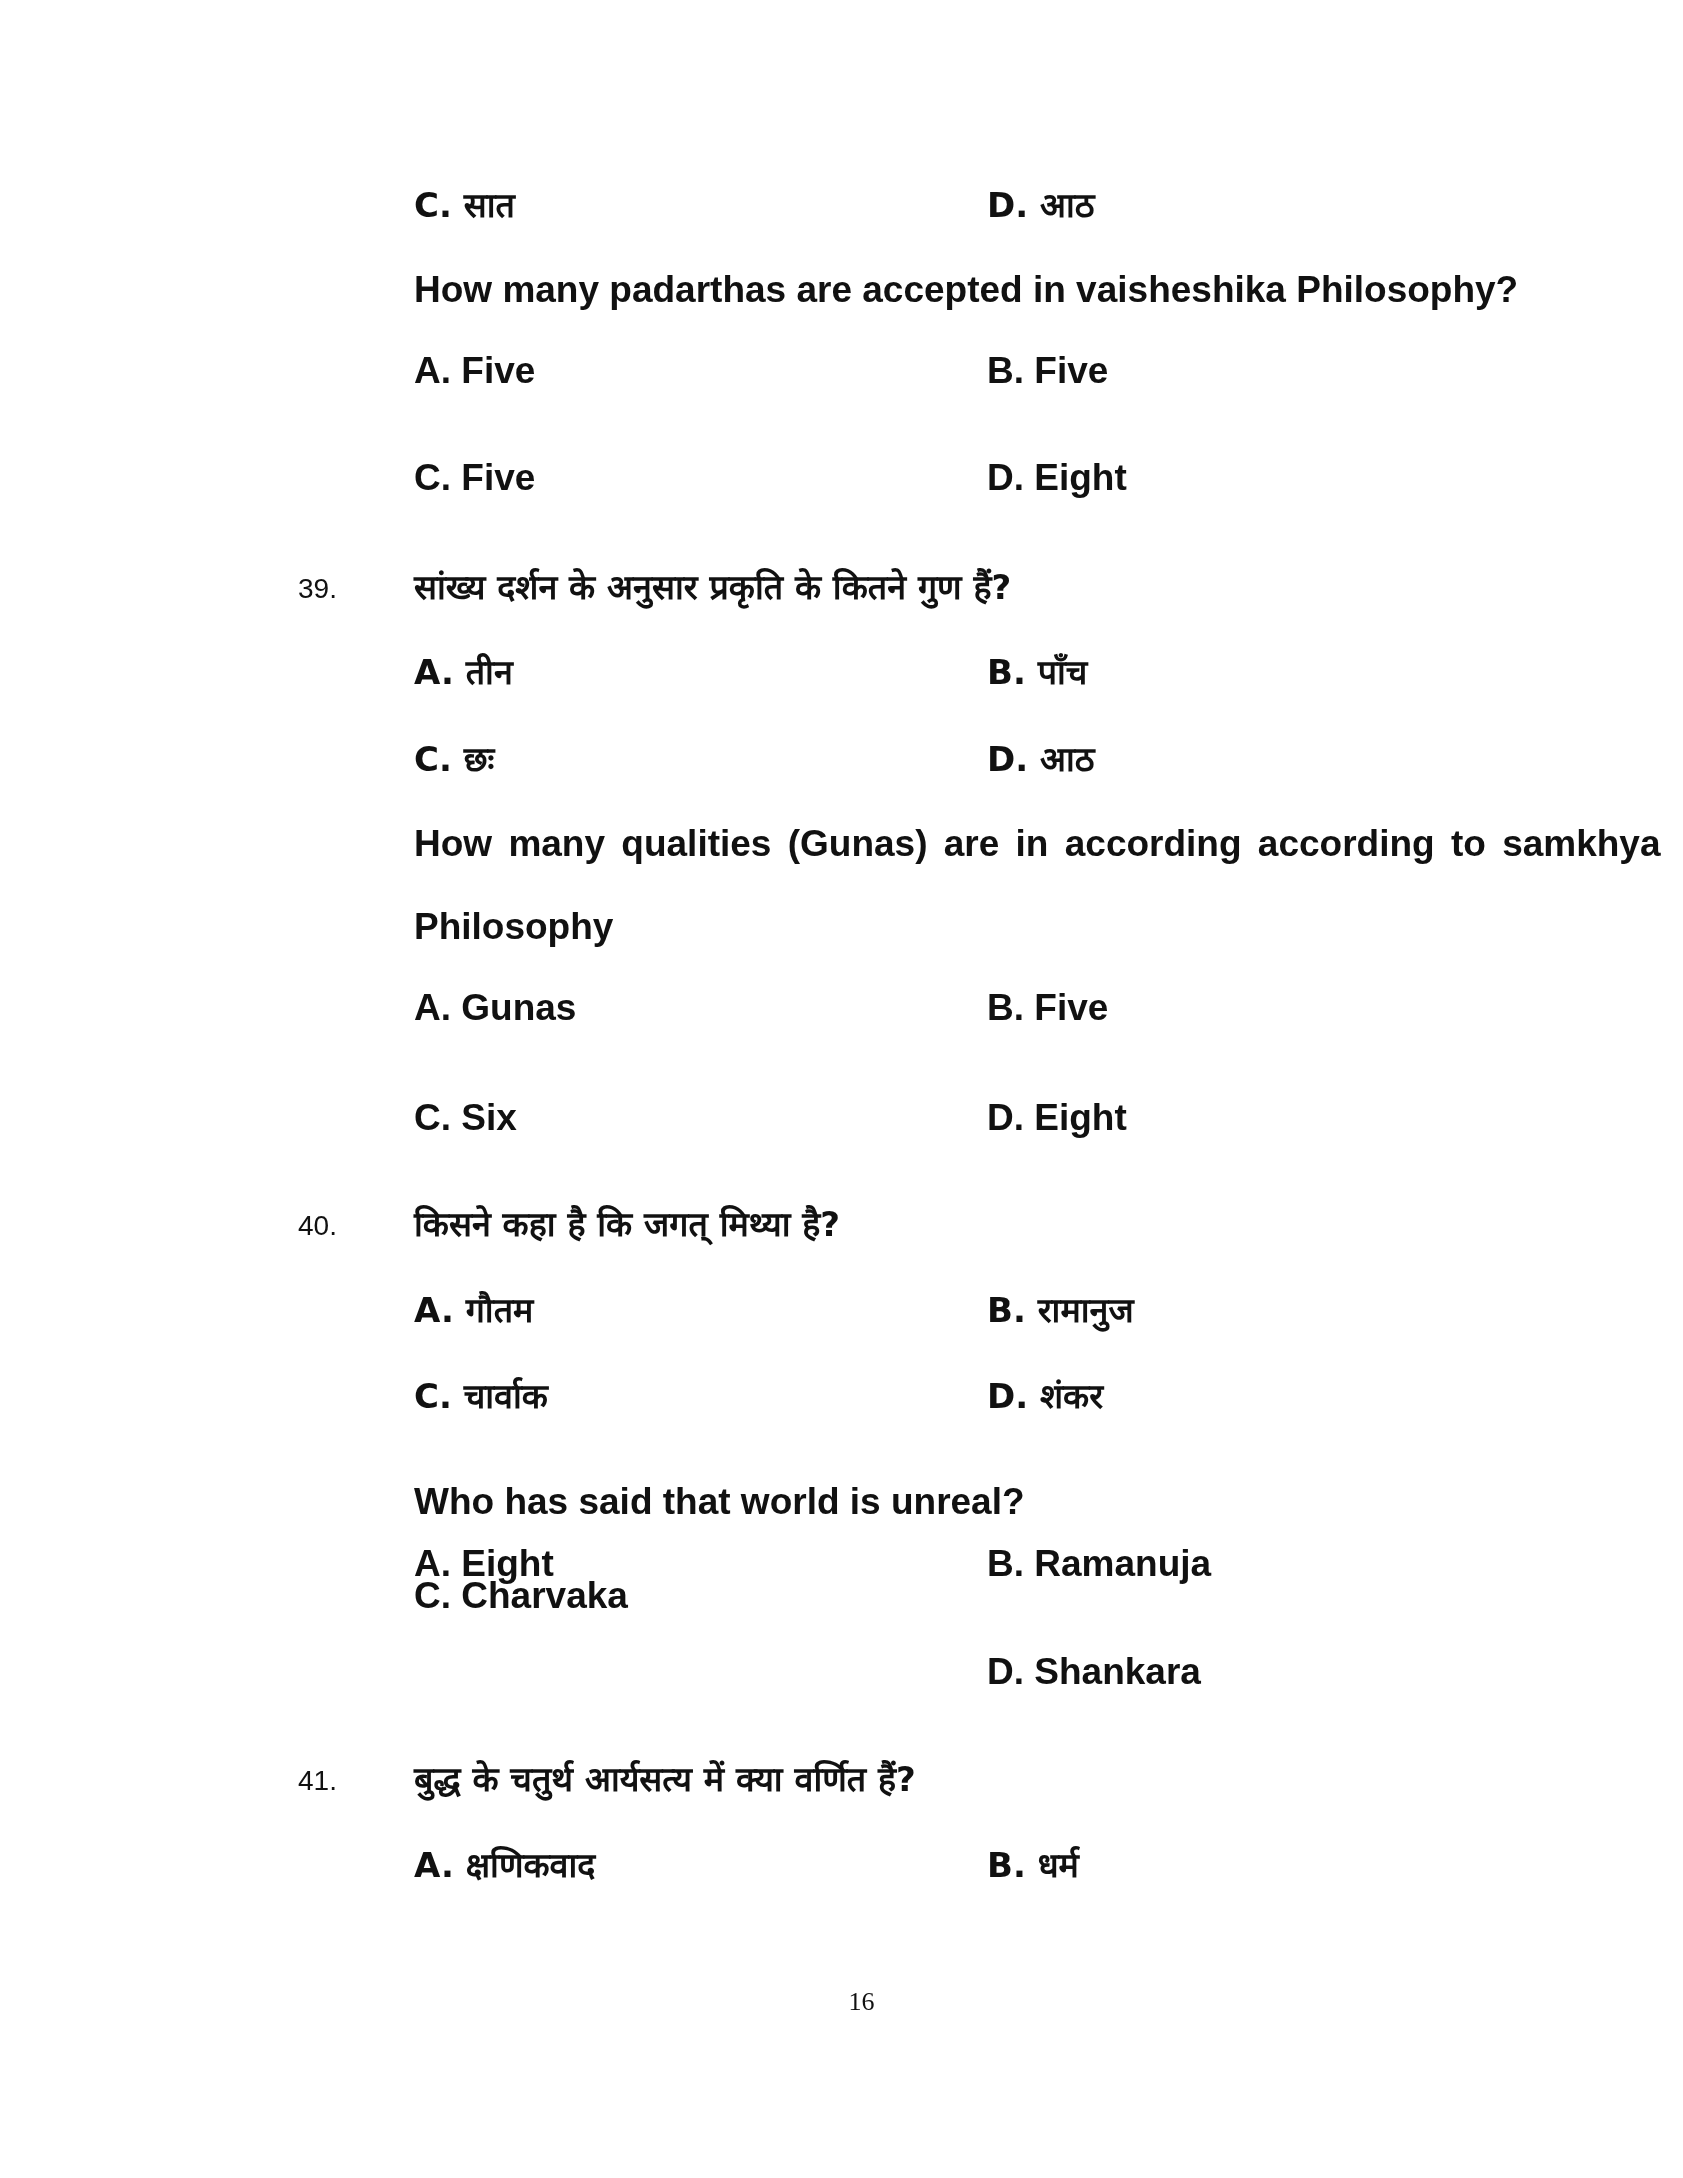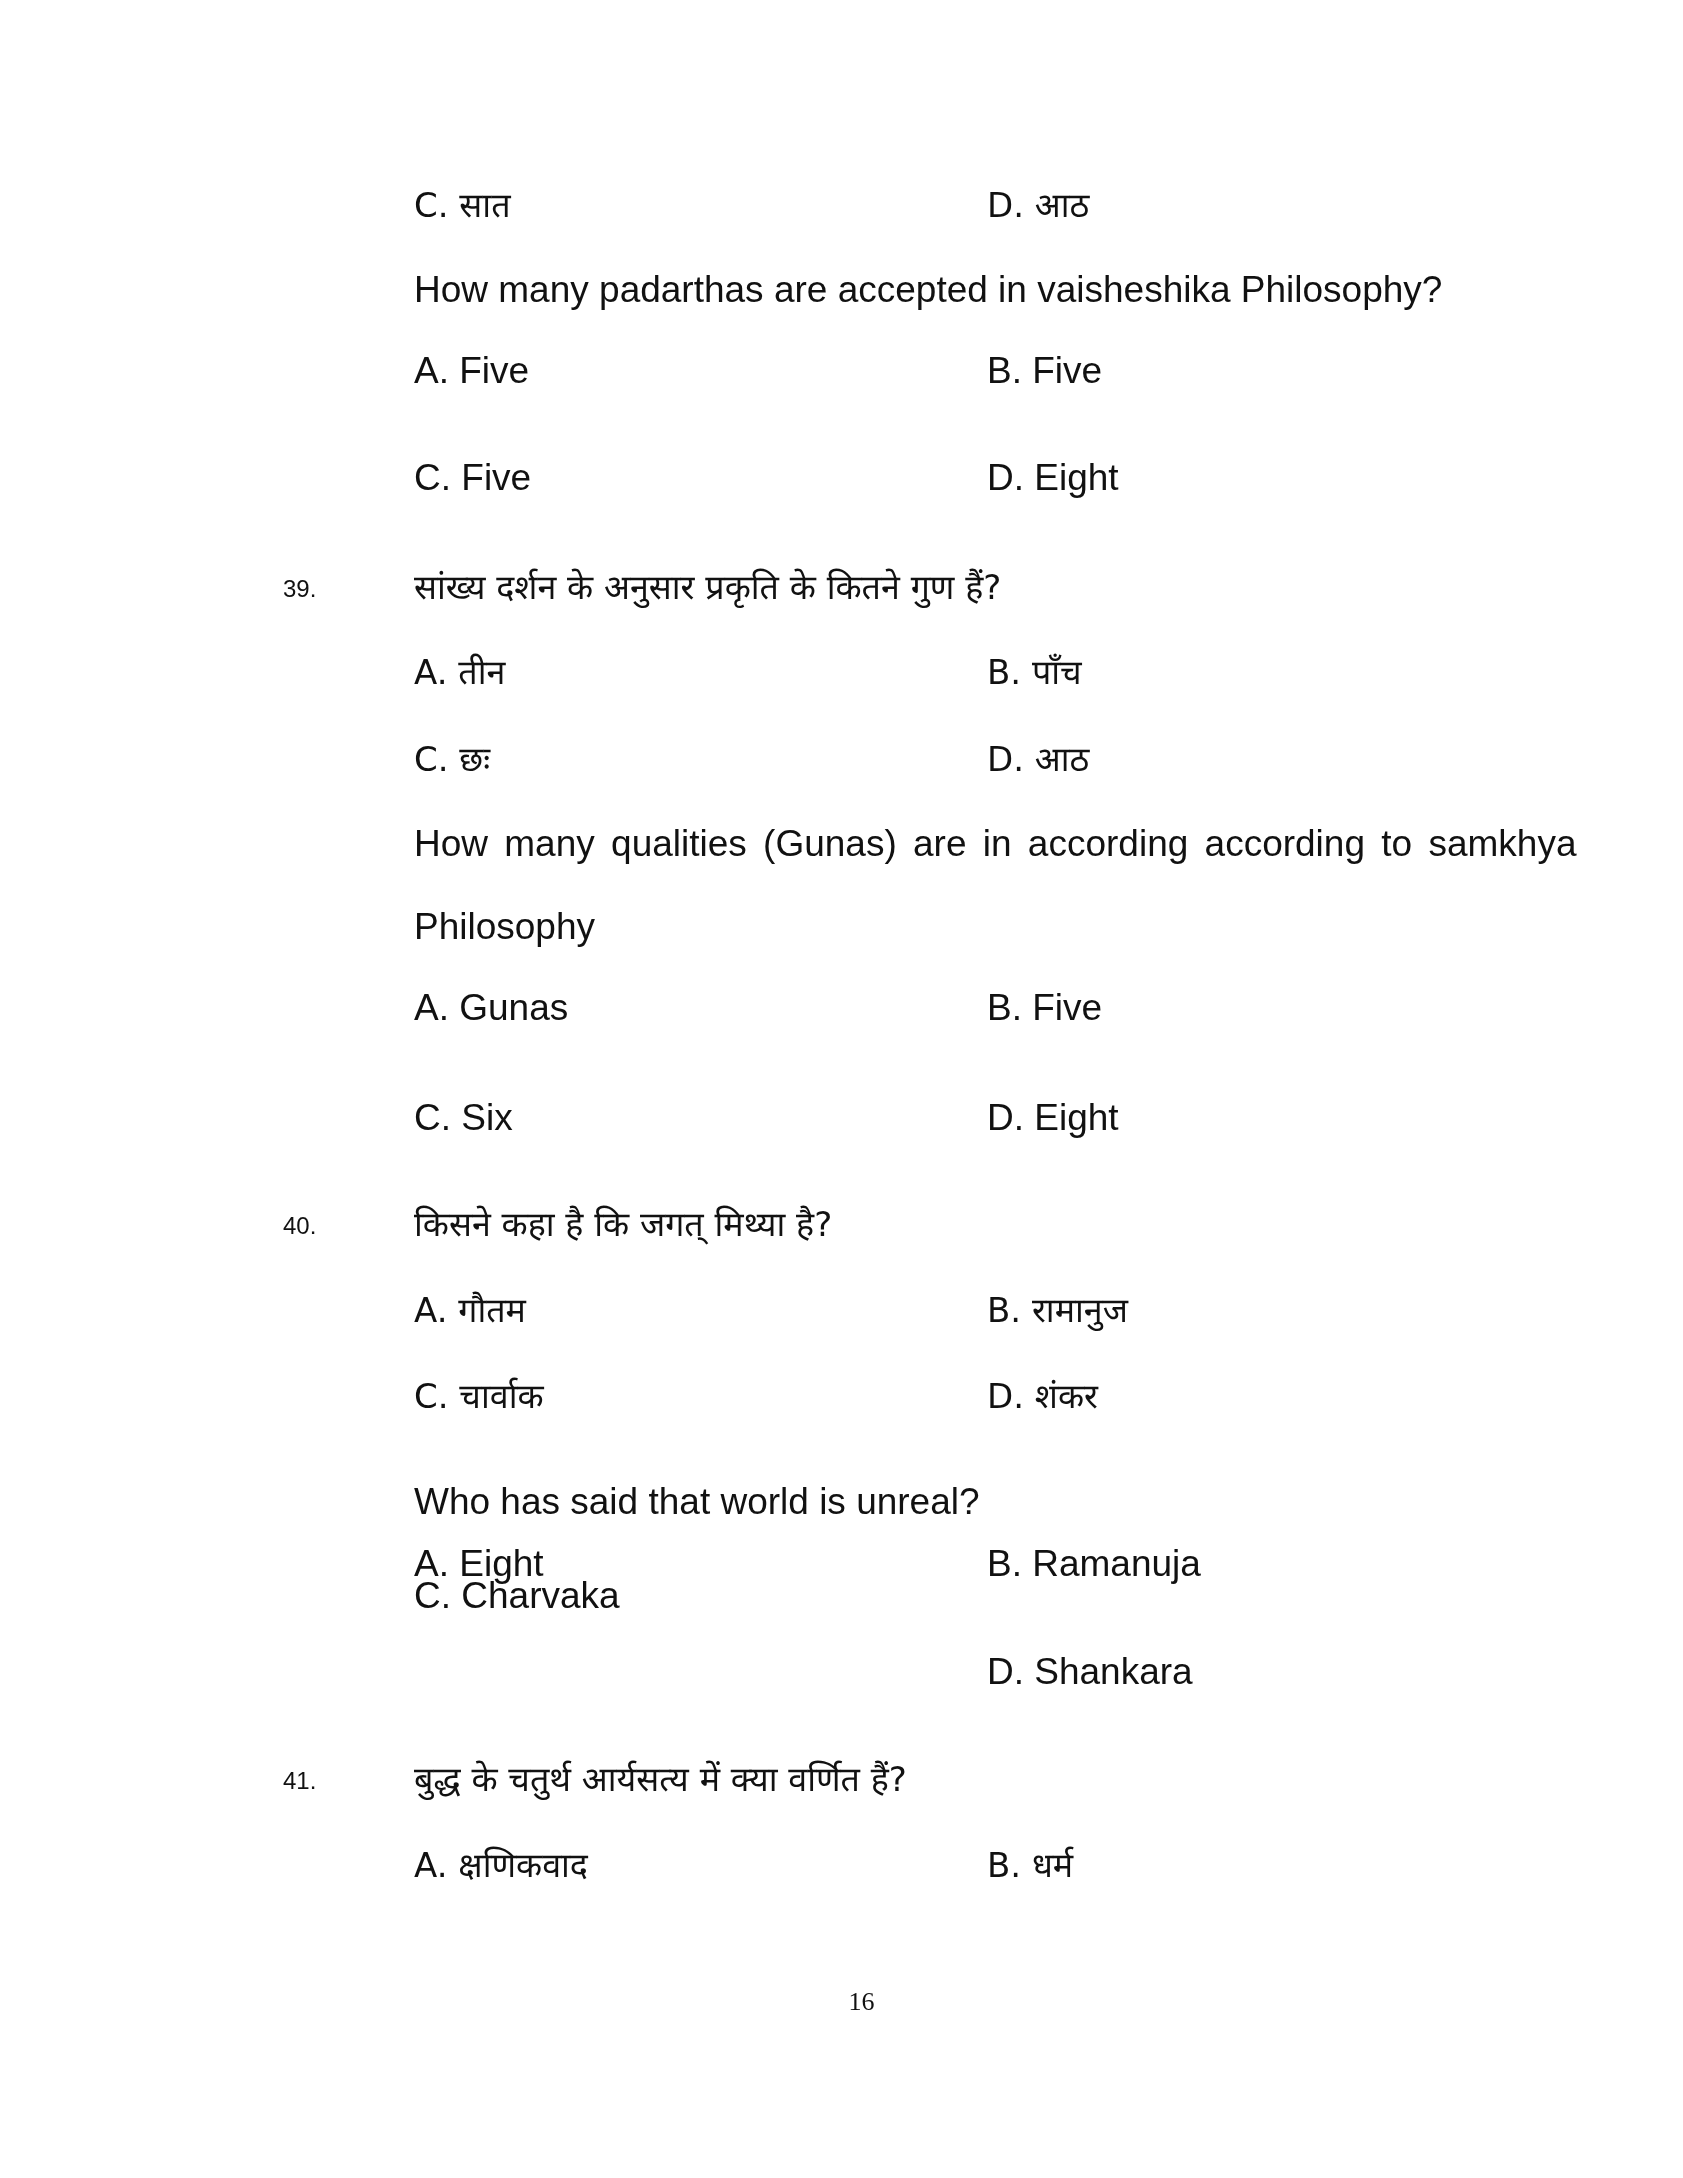--- a/index.html
+++ b/index.html
@@ -1,20 +1,20 @@
 <!DOCTYPE html>
 <html><head>
 <meta charset="utf-8">
 <style>
   html, body { margin: 0; padding: 0; background: #ffffff; }
   body { width: 1683px; height: 2178px; position: relative; overflow: hidden;
          font-family: "Liberation Sans", "DejaVu Sans", sans-serif; color: #111111; }
-  .line { position: absolute; font-size: 37px; line-height: 44px; white-space: nowrap; transform: translateY(-50%); }
+  .line { position: absolute; font-size: 37px; line-height: 44px; white-space: nowrap; transform: translateY(-50%); font-weight: bold; }
   .hi { font-family: "DejaVu Sans", "Liberation Sans", sans-serif; font-size: 34px; }
-  .qnum { position: absolute; left: 283px; font-size: 24px; line-height: 36px; transform: translateY(-50%); }
+  .qnum { position: absolute; left: 298px; font-size: 28px; line-height: 36px; transform: translateY(-50%); }
   .colA { left: 414px; }
   .colB { left: 987px; text-align: right; }
   .page-number { position: absolute; left: 0; width: 1723px; text-align: center; top: 2002px;
                  transform: translateY(-50%); font-family: "Liberation Serif", serif; font-size: 26px; }
 </style>
 </head>
 <body>
 
 <div>
 

